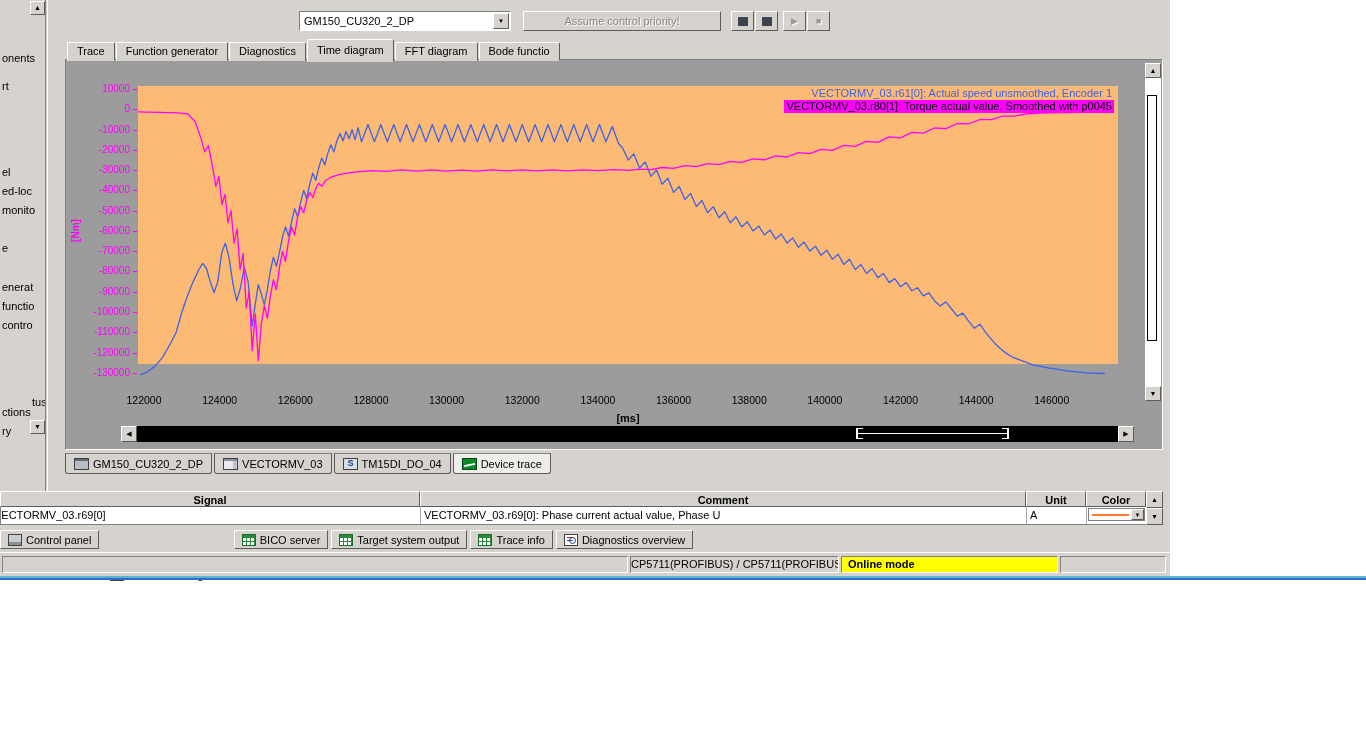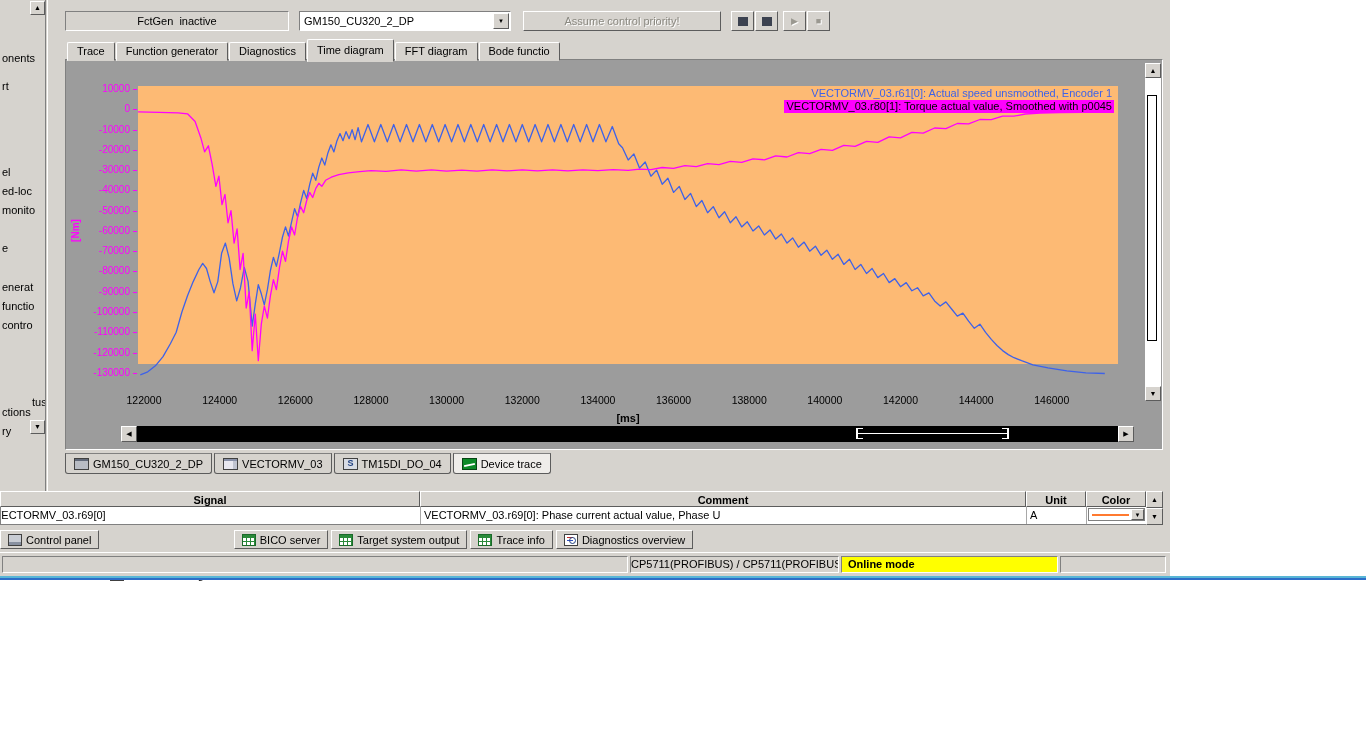--- a/index.html
+++ b/index.html
@@ -116,21 +116,20 @@
         <div class="lp-frag" style="top: 242px;">e</div>
         <div class="lp-frag" style="top: 281px;">enerat</div>
         <div class="lp-frag" style="top: 300px;">functio</div>
         <div class="lp-frag" style="top: 319px;">contro</div>
         <div class="lp-frag" style="top: 396px; padding-left: 30px;">tus w</div>
         <div class="lp-frag" style="top: 406px;">ctions</div>
         <div class="lp-frag" style="top: 425px;">ry</div>
       </div>
     <div class="left-divider"></div>
 
-    <div class="fctgen sunken">FctGen  inactive</div>
     <div class="combo sunken">
       <span class="combo-text">GM150_CU320_2_DP</span>
       <span class="combo-btn raised"><span>▼</span></span>
     </div>
     <div class="assume raised">Assume control priority!</div>
     <div class="tb-btn raised" style="left:731px;">
         <span class="glyph-sq"></span>
       </div>
     <div class="tb-btn raised" style="left:755px;">
         <span class="glyph-sq"></span>

